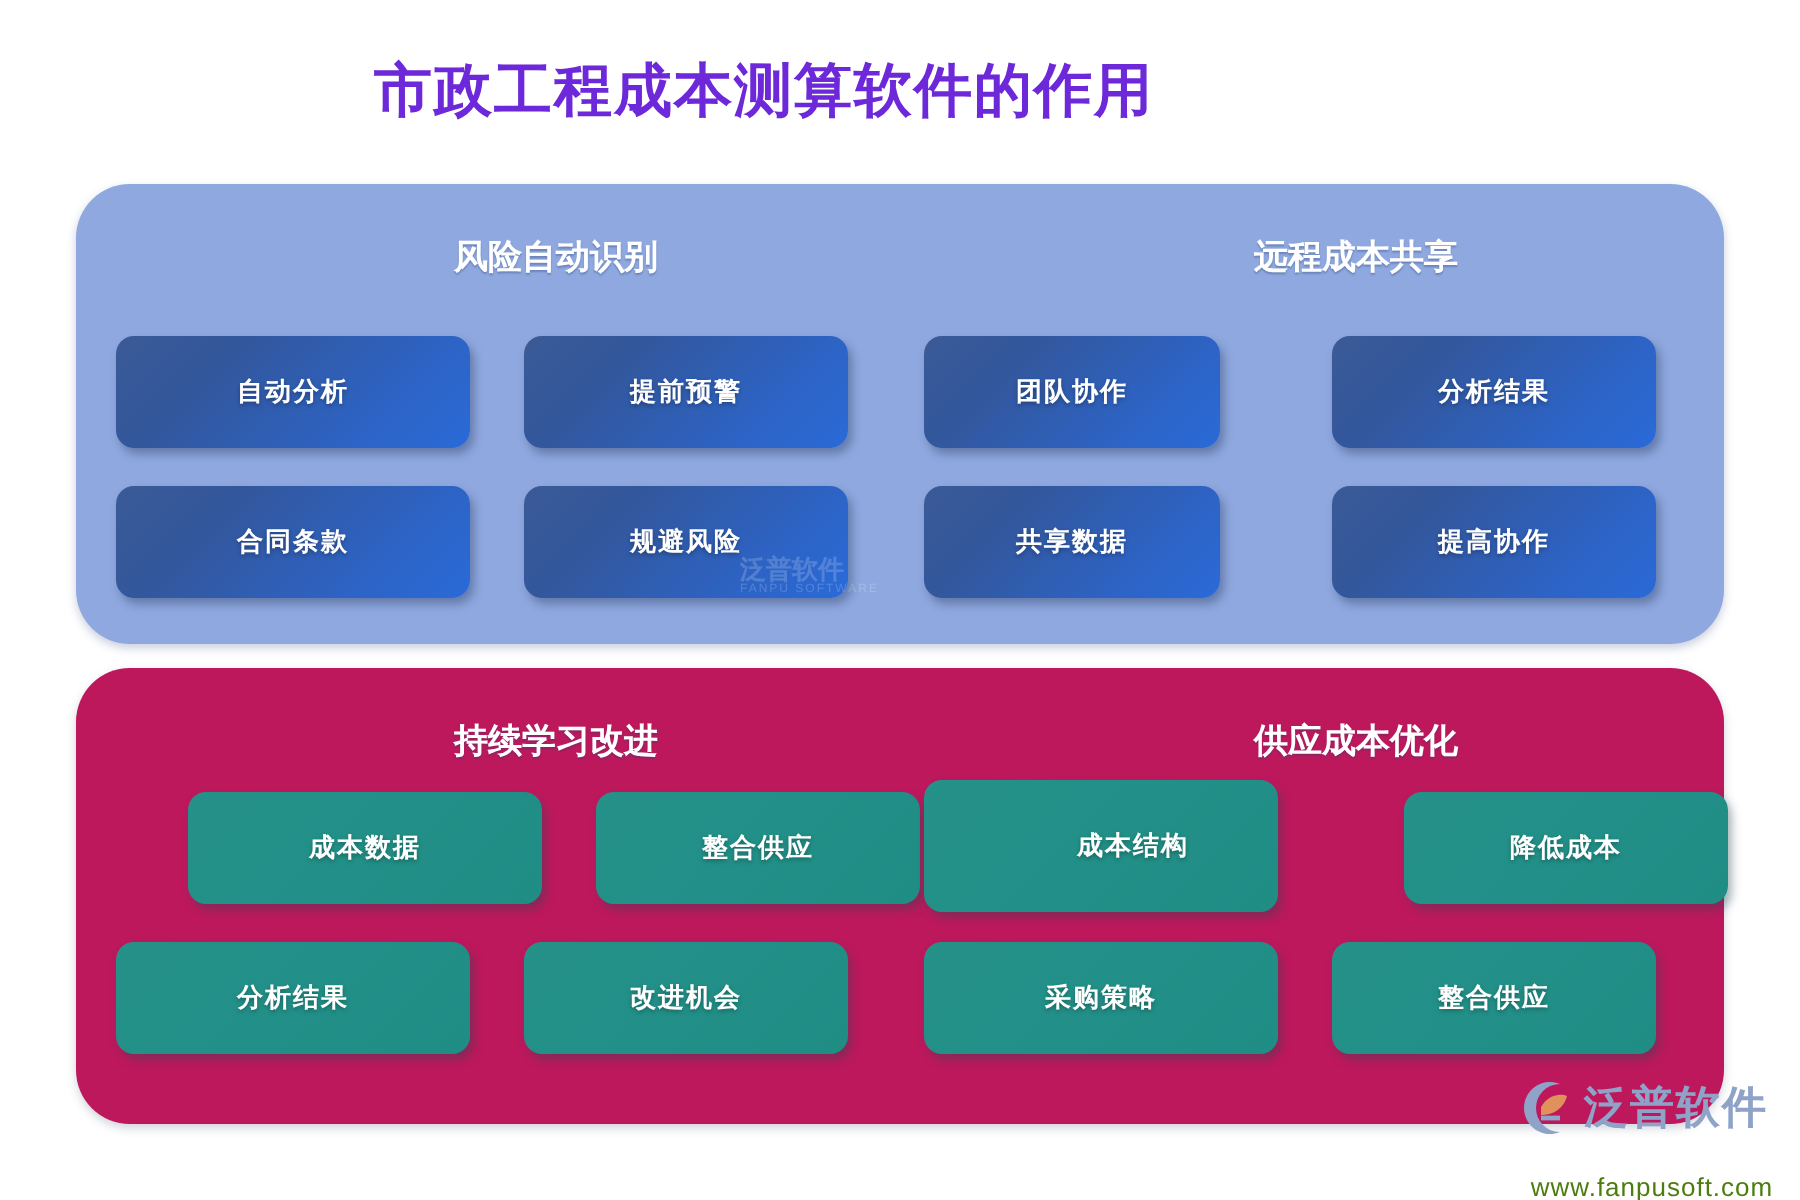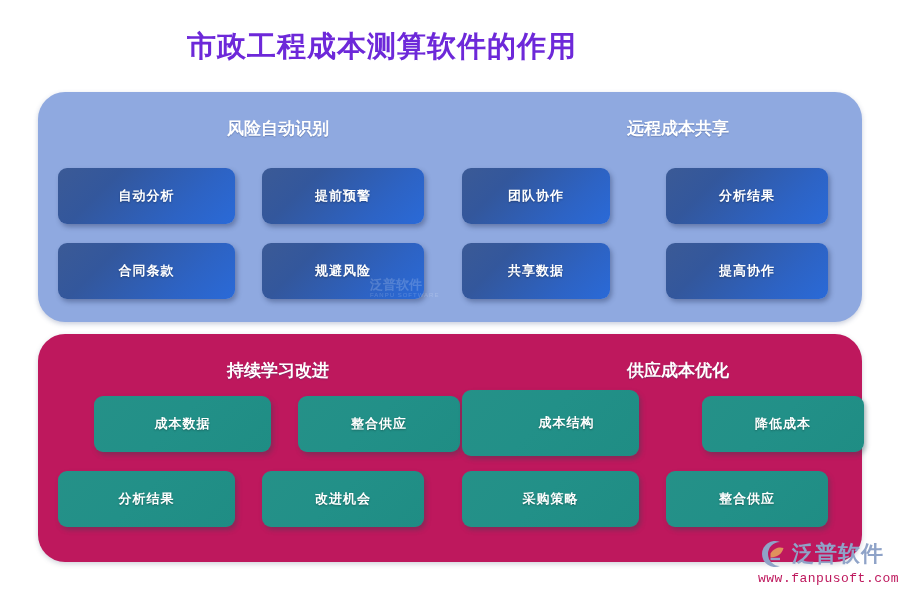--- a/index.html
+++ b/index.html
@@ -158,25 +158,25 @@
     position: relative;
   }
   .brand-name {
     font-size: 22px;
     font-weight: bold;
     color: #8fa3c8;
     letter-spacing: 1px;
     line-height: 28px;
   }
   .brand-url {
-    font-family: Liberation Mono, monospace;
+    font-family: Liberation Sans, sans-serif;
     font-size: 13px;
-    color: #be185d;
+    color: #4d7c0f;
     letter-spacing: 0.5px;
-    margin-top: 1px;
+    margin-top: 16px;
     text-align: center;
     width: 136px;
   }
 </style>
 </head>
 <body>
 
 <div class="canvas">
 
   <div class="page-title">市政工程成本测算软件的作用</div>

